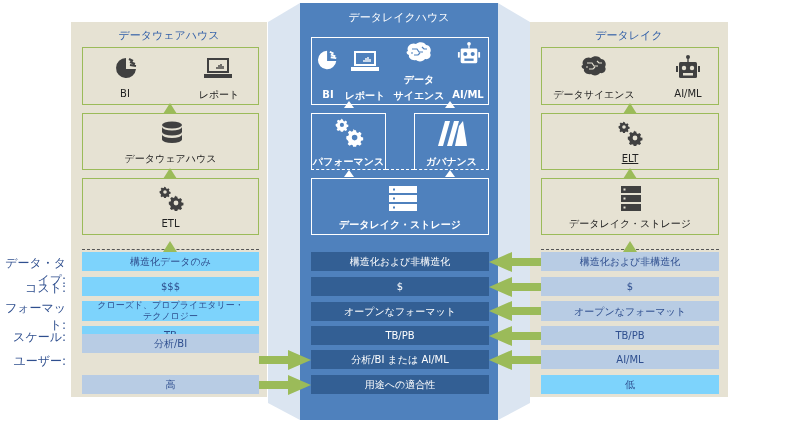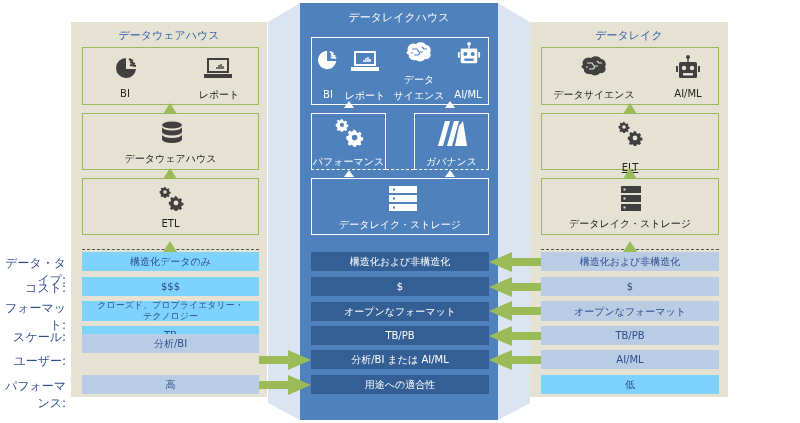--- a/index.html
+++ b/index.html
@@ -12,21 +12,21 @@
   .gbox { position:absolute; border:1px solid #9bbb59; box-sizing:border-box; }
   .gbox .lbl { position:absolute; left:0; right:0; text-align:center; font-size:10px; color:#222; }
   .uptri { position:absolute; width:0; height:0; border-left:7px solid transparent; border-right:7px solid transparent; border-bottom:11px solid #9bbb59; }
   .dashline { position:absolute; border-top:1px dashed #555; height:0; }
   .row { position:absolute; text-align:center; font-size:10px; color:#2f4f8f; display:flex; align-items:center; justify-content:center; line-height:11px; }
   .row.gray { background:#7dd3fc; }
   .row.blue { background:#b8cce4; }
   .rlabel { position:absolute; right:0; text-align:right; font-size:12px; color:#2f4f8f; }
   .center { position:absolute; background:#4f81bd; }
   .wbox { position:absolute; border:1px solid #ffffff; box-sizing:border-box; }
-  .wbox .lbl { position:absolute; left:0; right:0; text-align:center; font-size:10px; color:#fff; }
+  .wbox .lbl { position:absolute; left:0; right:0; text-align:center; font-size:10px; color:#fff;font-weight:bold; }
   .wtri { position:absolute; width:0; height:0; border-left:5px solid transparent; border-right:5px solid transparent; border-bottom:7px solid #fff; }
   .crow { position:absolute; background:#335f94; color:#fff; font-size:10px; display:flex; align-items:center; justify-content:center; }
   svg { display:block; }
 </style>
 </head>
 <body>
 
 <svg width="0" height="0" style="position:absolute">
   <defs>
     <symbol id="sym-gear" viewBox="0 0 20 20">
@@ -91,21 +91,20 @@
   <div class="row blue" style="left:11px; top:312px; width:177px; height:19px;">分析/BI</div>
   <div class="row blue" style="left:11px; top:353px; width:177px; height:19px;">高</div>
 </div>
 
 <div class="abs" style="left:0; top:252px; width:66px; height:150px;">
   <div class="rlabel" style="top:3px;">データ・タイプ:</div>
   <div class="rlabel" style="top:28px;">コスト:</div>
   <div class="rlabel" style="top:48px;">フォーマット:</div>
   <div class="rlabel" style="top:77px;">スケール:</div>
   <div class="rlabel" style="top:101px;">ユーザー:</div>
-  <div class="rlabel" style="top:126px;">パフォーマンス:</div>
 </div>
 
 <div class="panel" style="left:530px; top:22px; width:198px; height:375px;">
   <div class="panel-title" style="top:6px;">データレイク</div>
 
   <div class="gbox" style="left:11px; top:25px; width:178px; height:58px;">
     <div class="abs" style="left:36px; top:7px;">
       <svg width="30" height="24" viewBox="0 0 30 24">
           <path d="M5 10c-2-5 4-9 8-7 3-3 9-2 10 1 4 0 6 5 4 8 2 3-1 7-5 6-2 3-7 3-9 1-4 1-8-2-7-5-3-1-3-4-1-4z" fill="#404040"></path>
           <path d="M9 8h5l2 3h4M11 14h4l2-2M19 6l2 2h3M8 12h2" stroke="#e6e2d3" stroke-width="1.2" fill="none"></path>
@@ -128,21 +127,21 @@
   </div>
   <div class="uptri" style="left:93px; top:81px;"></div>
 
   <div class="gbox" style="left:11px; top:91px; width:178px; height:57px;">
     <div class="abs" style="left:76px; top:7px;">
       <svg width="26" height="26" viewBox="0 0 26 26" fill="#404040">
           <use href="#sym-gear" x="0" y="0" width="12" height="12"></use>
           <use href="#sym-gear" x="9" y="9" width="16" height="16"></use>
         </svg>
     </div>
-    <div class="lbl" style="top:48px;text-decoration:underline;">ELT</div>
+    <div class="lbl" style="top:39px;text-decoration:underline;">ELT</div>
   </div>
   <div class="uptri" style="left:93px; top:146px;"></div>
 
   <div class="gbox" style="left:11px; top:156px; width:178px; height:57px;">
     <div class="abs" style="left:78px; top:6px;">
       <svg width="22" height="28" viewBox="0 0 22 28">
           <rect x="1" y="1" width="20" height="7" fill="#404040"></rect>
           <rect x="1" y="10" width="20" height="7" fill="#404040"></rect>
           <rect x="1" y="19" width="20" height="7" fill="#404040"></rect>
           <rect x="3.5" y="3.5" width="2" height="2" fill="#e6e2d3"></rect>

